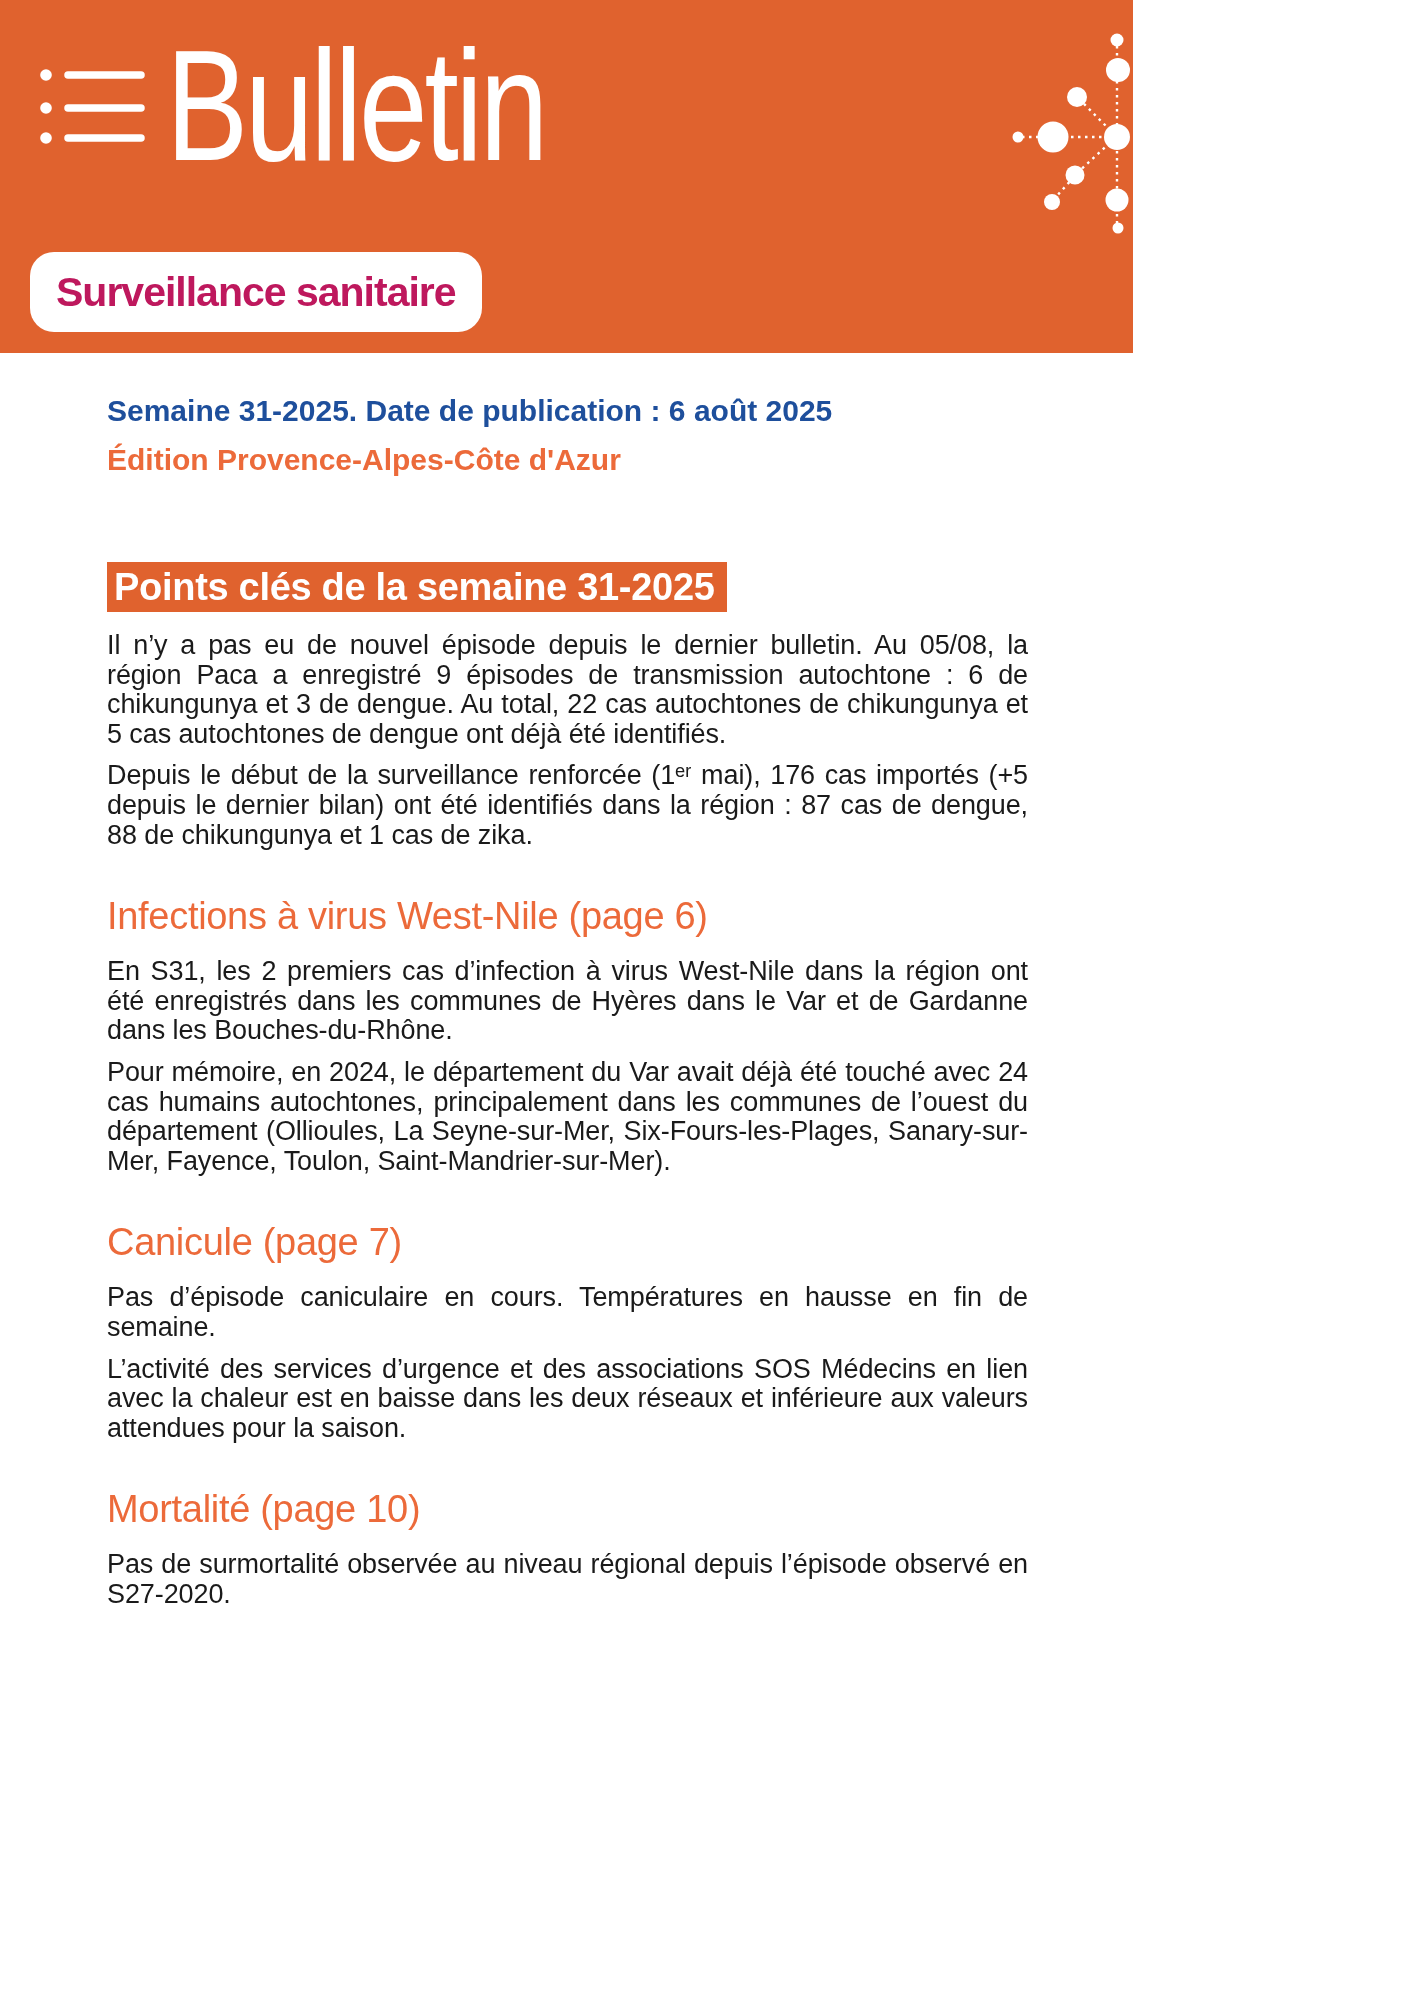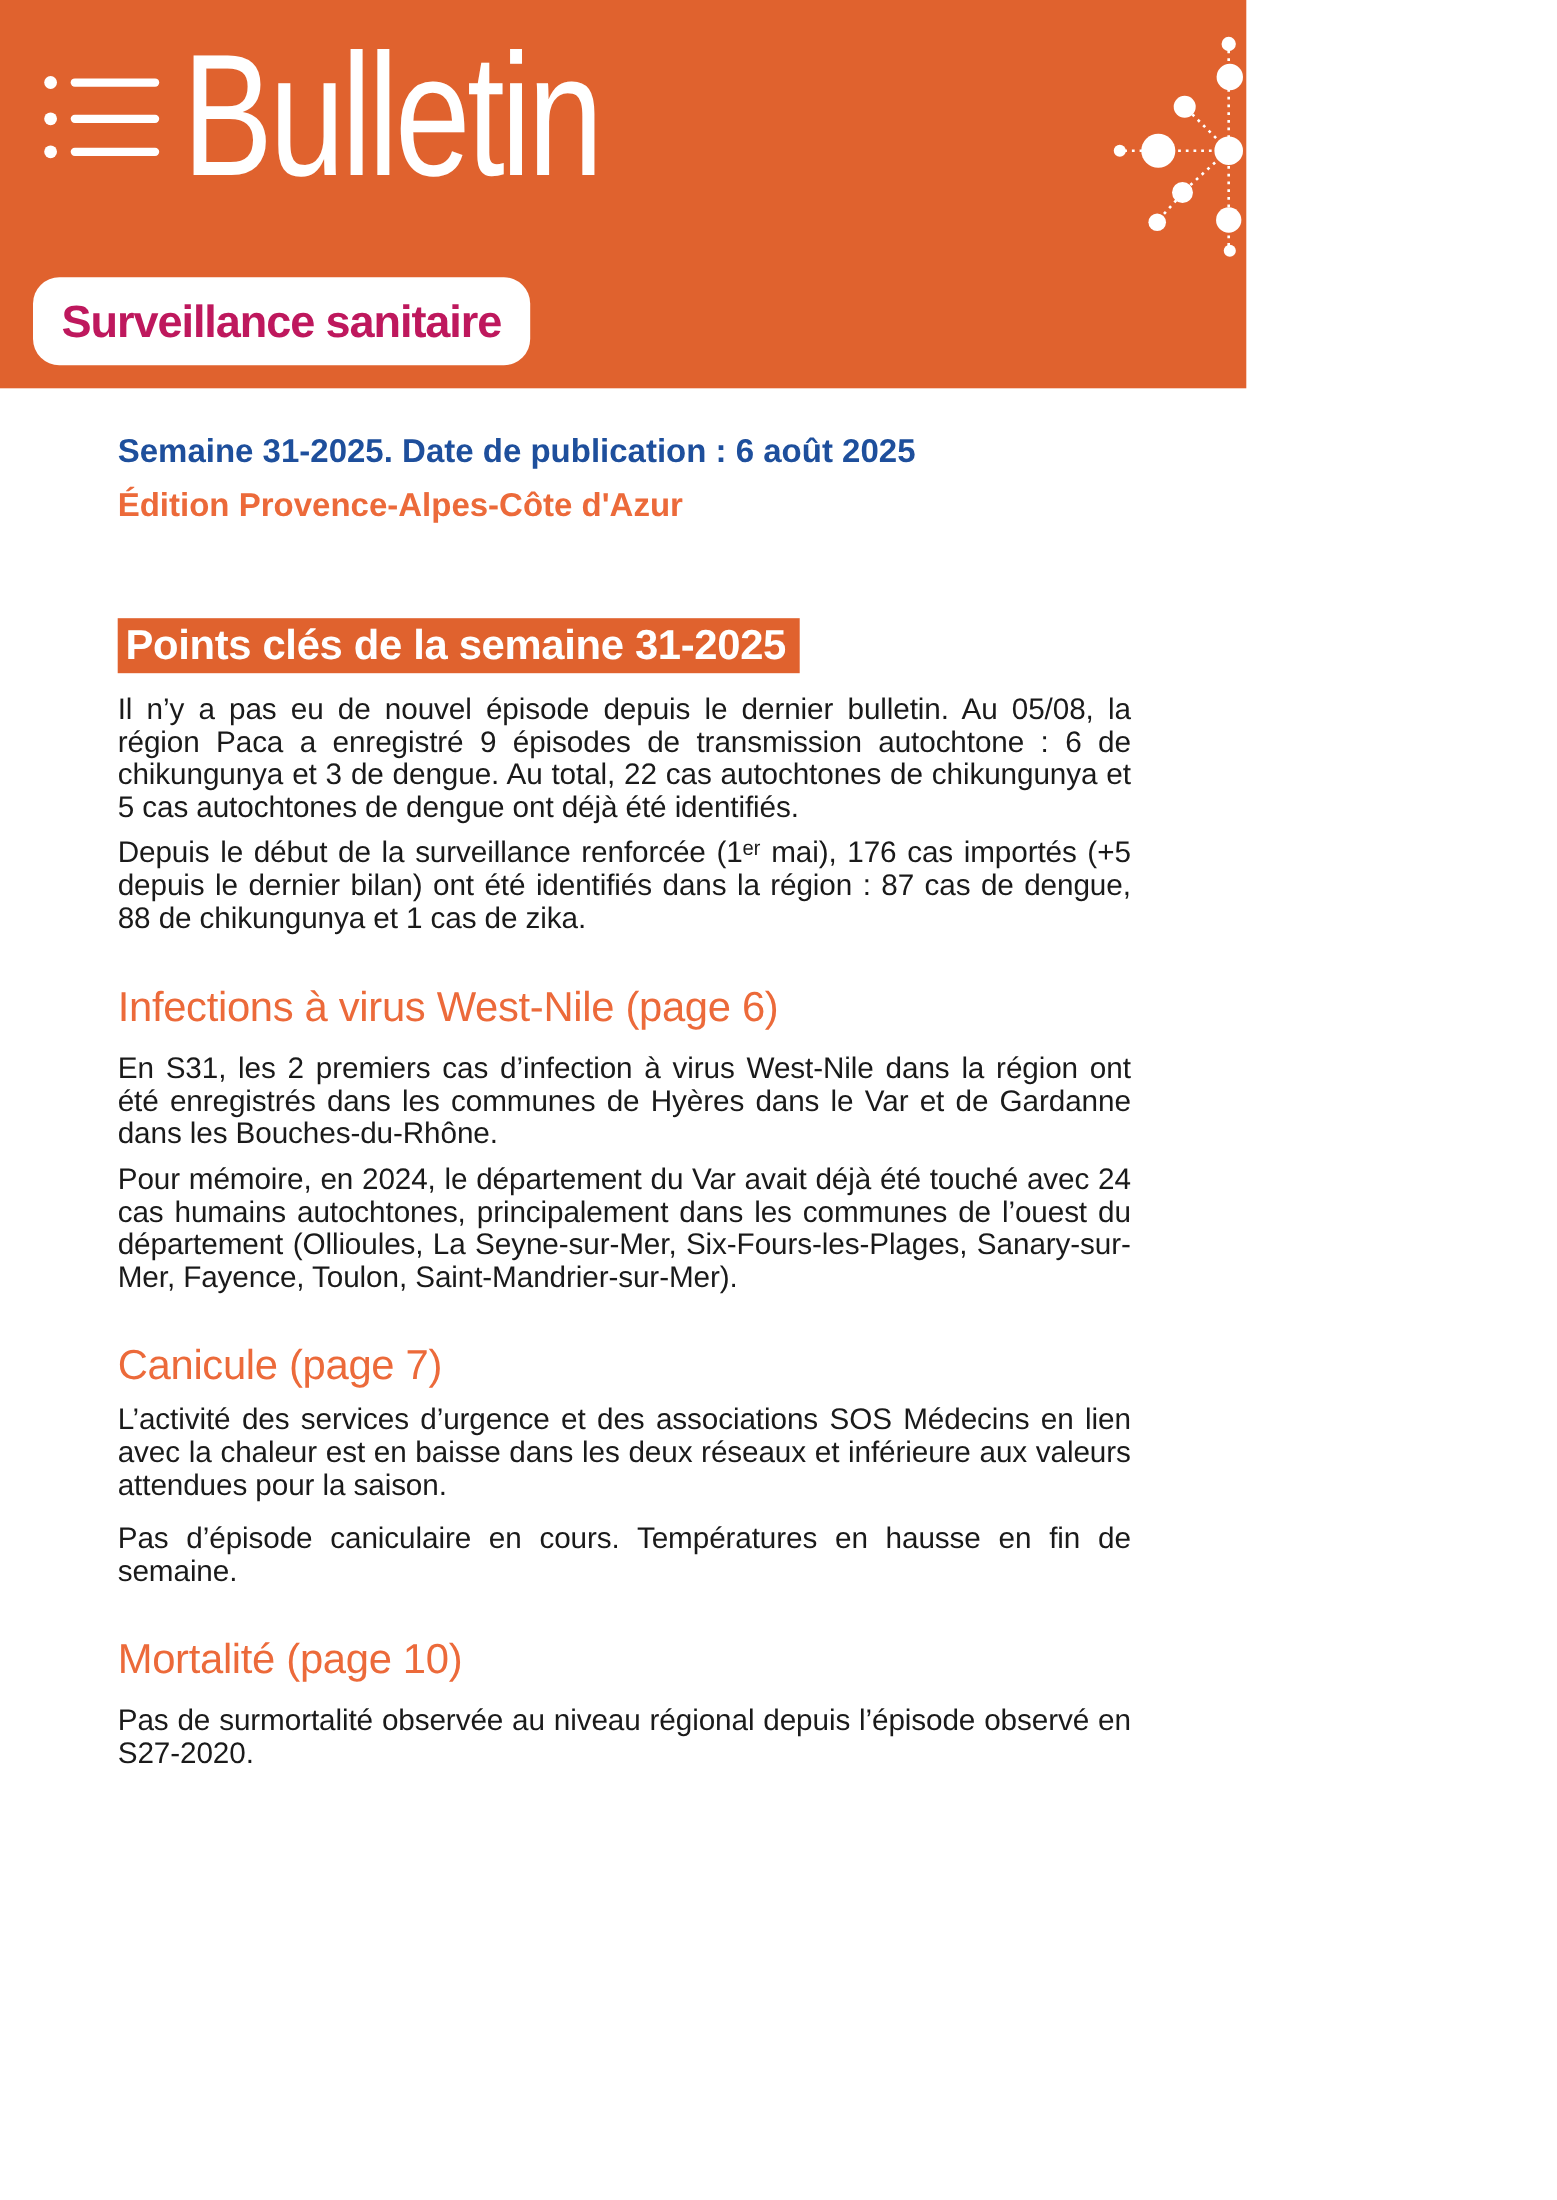--- a/index.html
+++ b/index.html
@@ -193,22 +193,22 @@
     </section>
 
     <section>
       <h2 class="section-heading">Infections à virus West-Nile (page 6)</h2>
       <p class="body lead">En S31, les 2 premiers cas d’infection à virus West-Nile dans la région ont été enregistrés dans les communes de Hyères dans le Var et de Gardanne dans les Bouches-du-Rhône.</p>
       <p class="body">Pour mémoire, en 2024, le département du Var avait déjà été touché avec 24 cas humains autochtones, principalement dans les communes de l’ouest du département (Ollioules, La Seyne-sur-Mer, Six-Fours-les-Plages, Sanary-sur-Mer, Fayence, Toulon, Saint-Mandrier-sur-Mer).</p>
     </section>
 
     <section>
       <h2 class="section-heading">Canicule (page 7)</h2>
+      <p class="body lead">Pas d’épisode caniculaire en cours. Températures en hausse en fin de semaine.</p>
       <p class="body">L’activité des services d’urgence et des associations SOS Médecins en lien avec la chaleur est en baisse dans les deux réseaux et inférieure aux valeurs attendues pour la saison.</p>
-      <p class="body lead">Pas d’épisode caniculaire en cours. Températures en hausse en fin de semaine.</p>
     </section>
 
     <section>
       <h2 class="section-heading">Mortalité (page 10)</h2>
       <p class="body lead">Pas de surmortalité observée au niveau régional depuis l’épisode observé en S27-2020.</p>
     </section>
 
   </main>
 
 </div>

